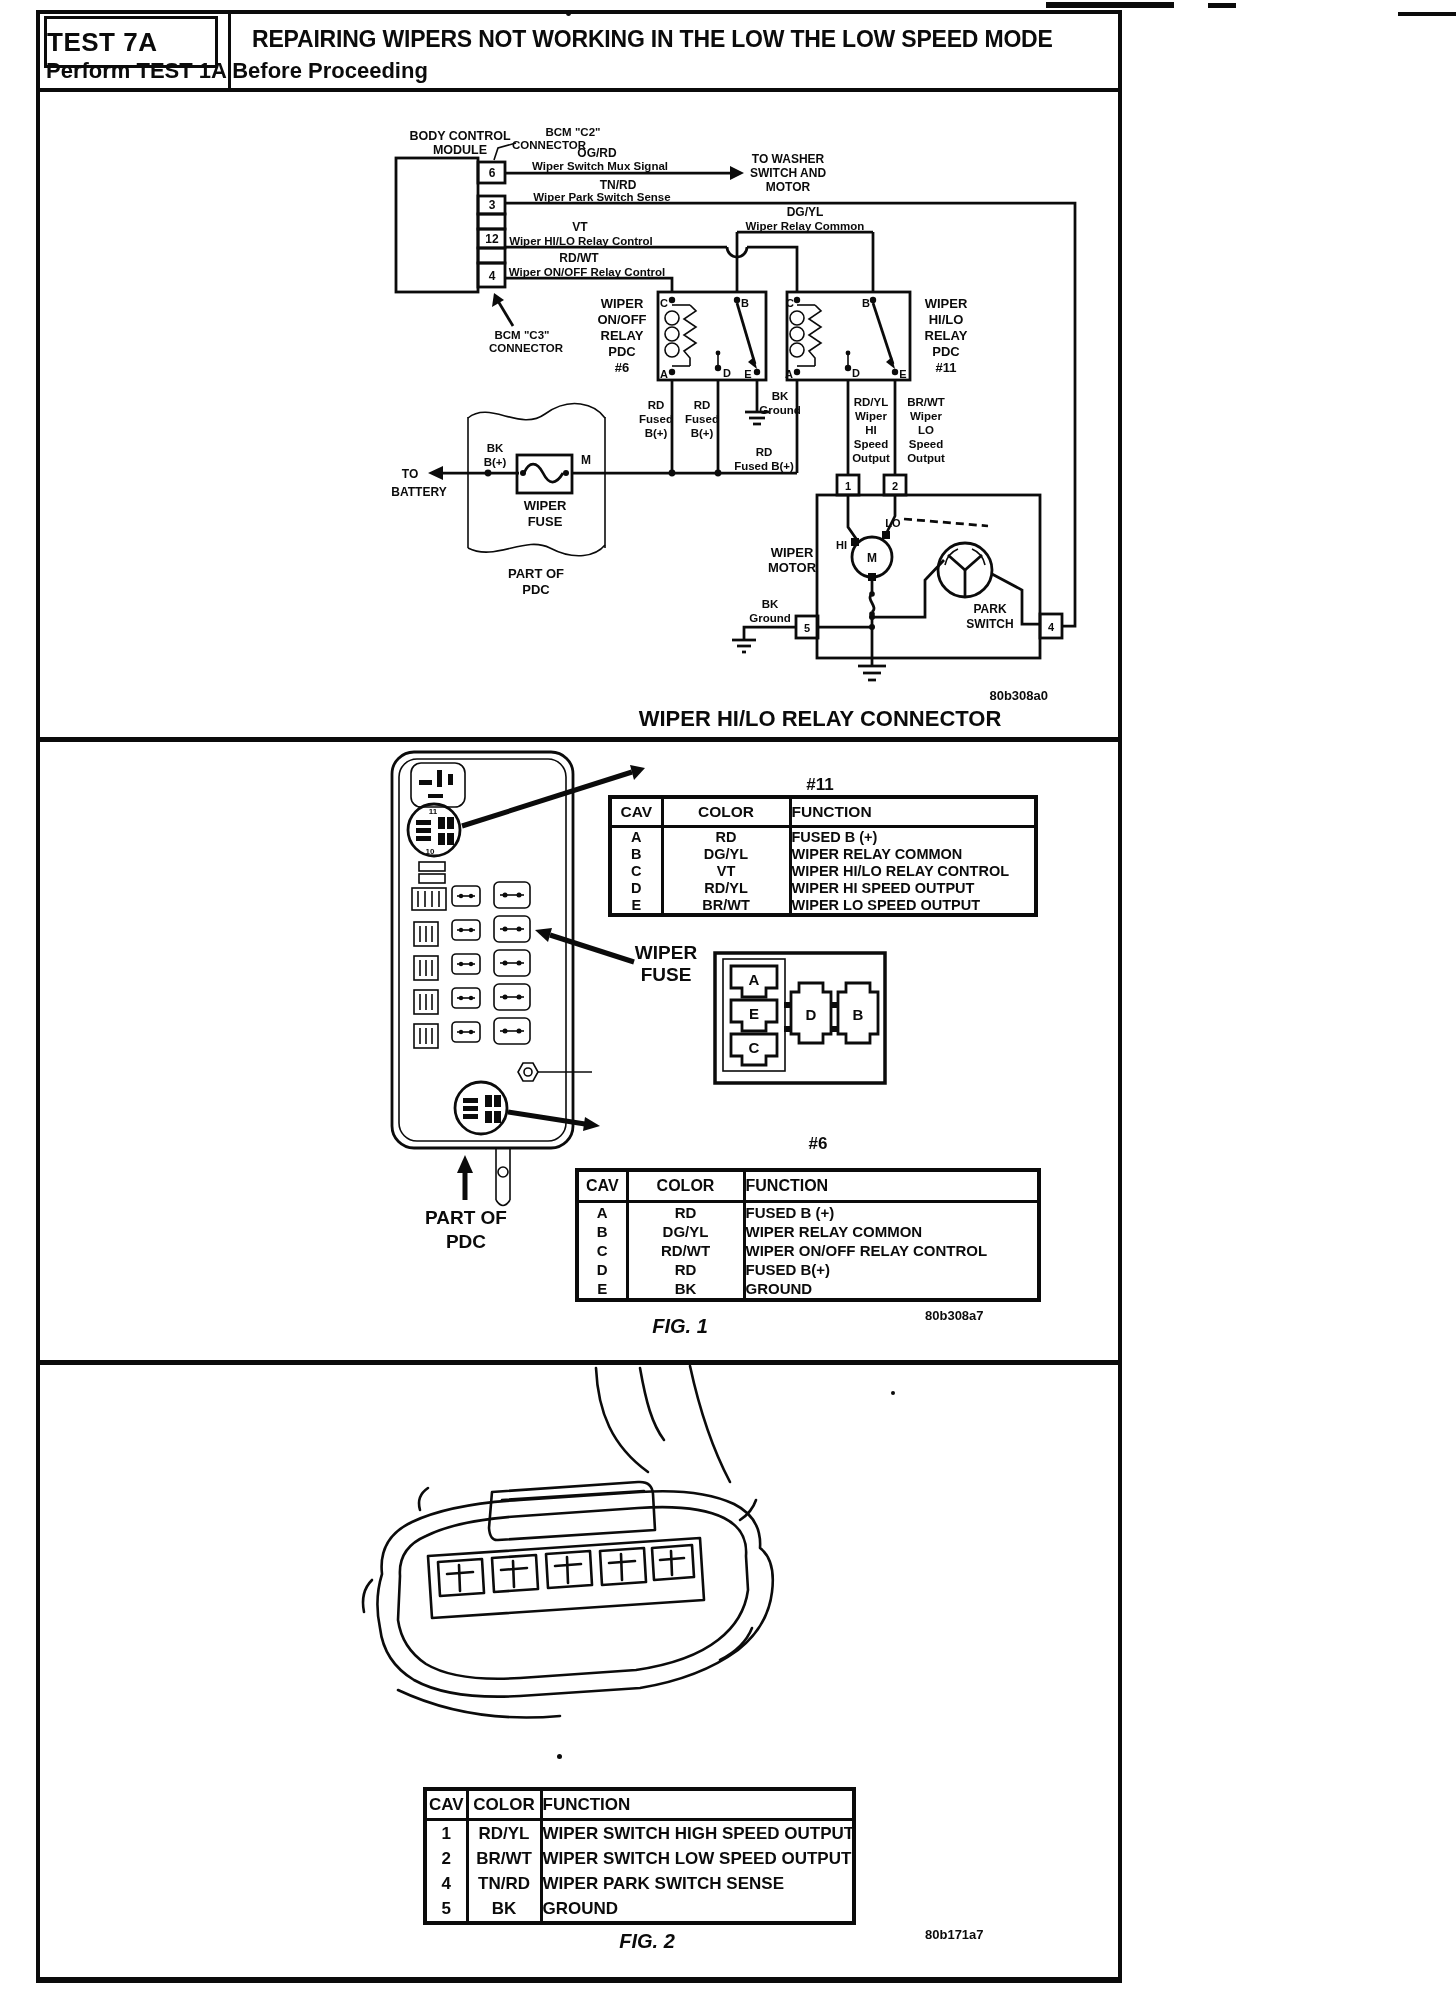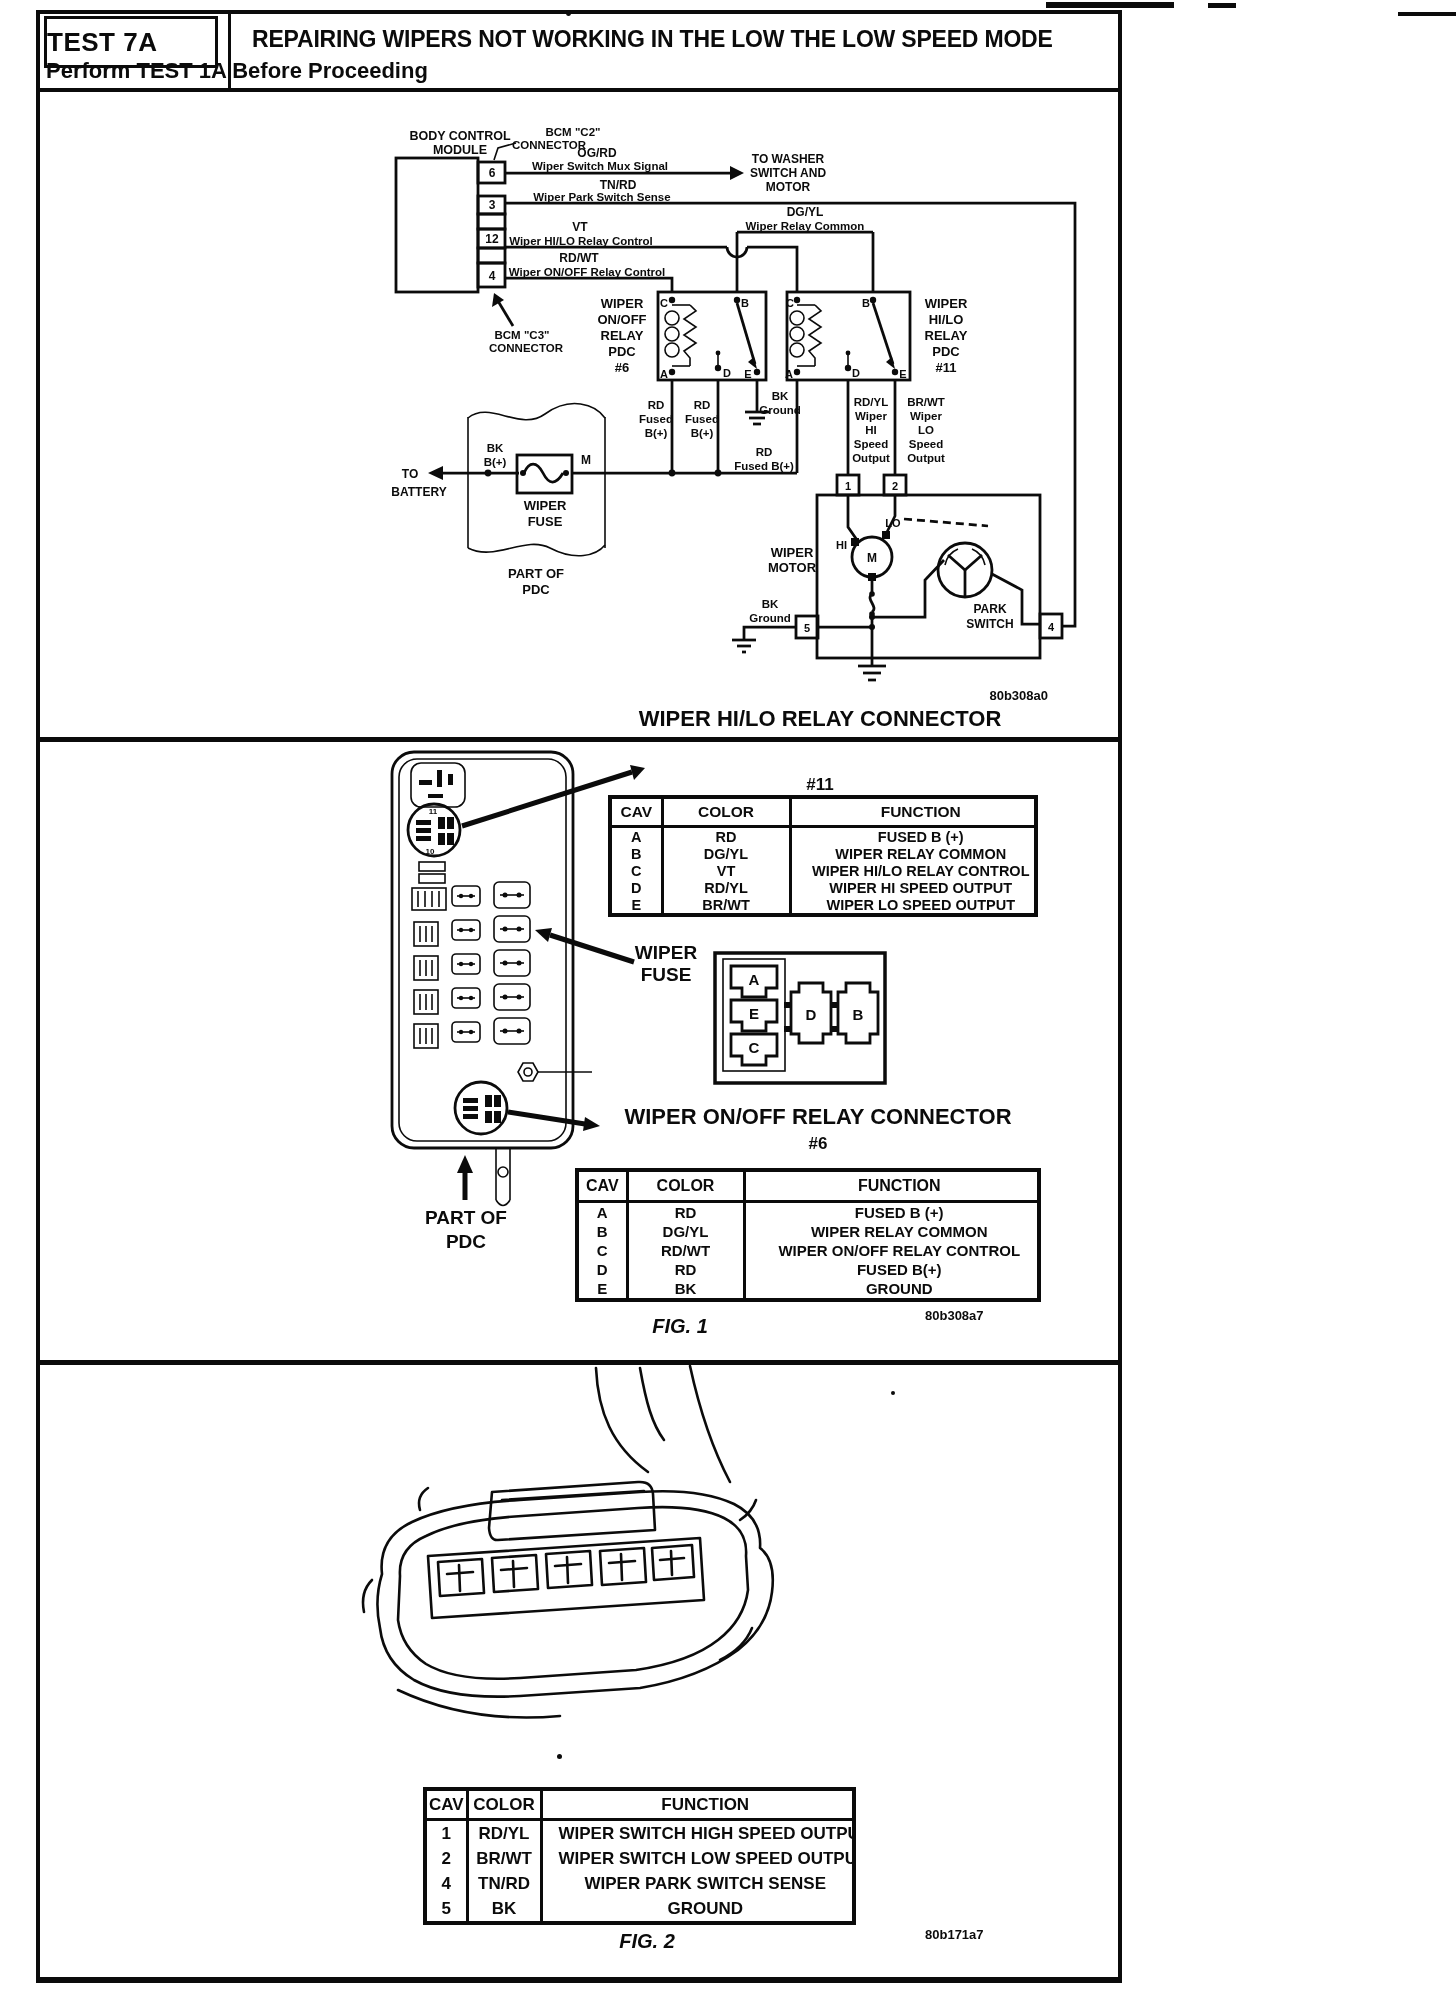--- a/index.html
+++ b/index.html
@@ -14,21 +14,21 @@
   .testbox{position:absolute;left:44px;top:16px;width:168px;height:46px;border:3px solid var(--ink);
            line-height:46px;text-align:left;font-size:26px;font-weight:700;letter-spacing:.5px;}
   .art{position:absolute;background:var(--ink);}
   
   .dtable{position:absolute;border:4px solid var(--ink);border-collapse:collapse;table-layout:fixed;
           background:var(--paper);font-weight:700;color:var(--ink);}
   .dtable th{border-bottom:3px solid var(--ink);}
   .dtable th+th,.dtable td+td{border-left:3px solid var(--ink);}
   .dtable th,.dtable td{padding:0;white-space:nowrap;overflow:hidden;}
   .dtable .c{text-align:center;}
-  .dtable .f{text-align:center;padding-left:16px;}
+  .dtable .f{text-align:left;padding-left:0;}
   .tbl11{left:608px;top:795px;width:430px;font-size:14.5px;}
   .tbl11 th{height:26px;font-size:15.5px;}
   .tbl11 td{height:17px;}
   .tbl6{left:575px;top:1168px;width:466px;font-size:15px;}
   .tbl6 th{height:28px;font-size:16px;}
   .tbl6 td{height:19px;}
   .tblf2{left:423px;top:1787px;width:433px;font-size:17px;}
   .tblf2 th{height:27px;}
   .tblf2 td{height:25px;}
   svg{position:absolute;overflow:visible;}
@@ -509,21 +509,20 @@
           <td class="f">WIPER LO SPEED OUTPUT</td>
         </tr>
     </tbody>
   </table>
 
   <div class="lbl" style="left:622px;top:942px;width:88px;font-size:19px;line-height:22px">
     <div>WIPER</div>
     <div>FUSE</div>
   </div>
 
-  <div class="lbl" style="left:588px;top:1104px;width:460px;font-size:22px">WIPER ON/OFF RELAY CONNECTOR</div>
   <div class="lbl" style="left:588px;top:1134px;width:460px;font-size:17px">#6</div>
 
   <table class="dtable tbl6">
     <colgroup>
         <col style="width:50px">
         <col style="width:117px">
         <col>
       </colgroup>
     <thead>
         <tr>

